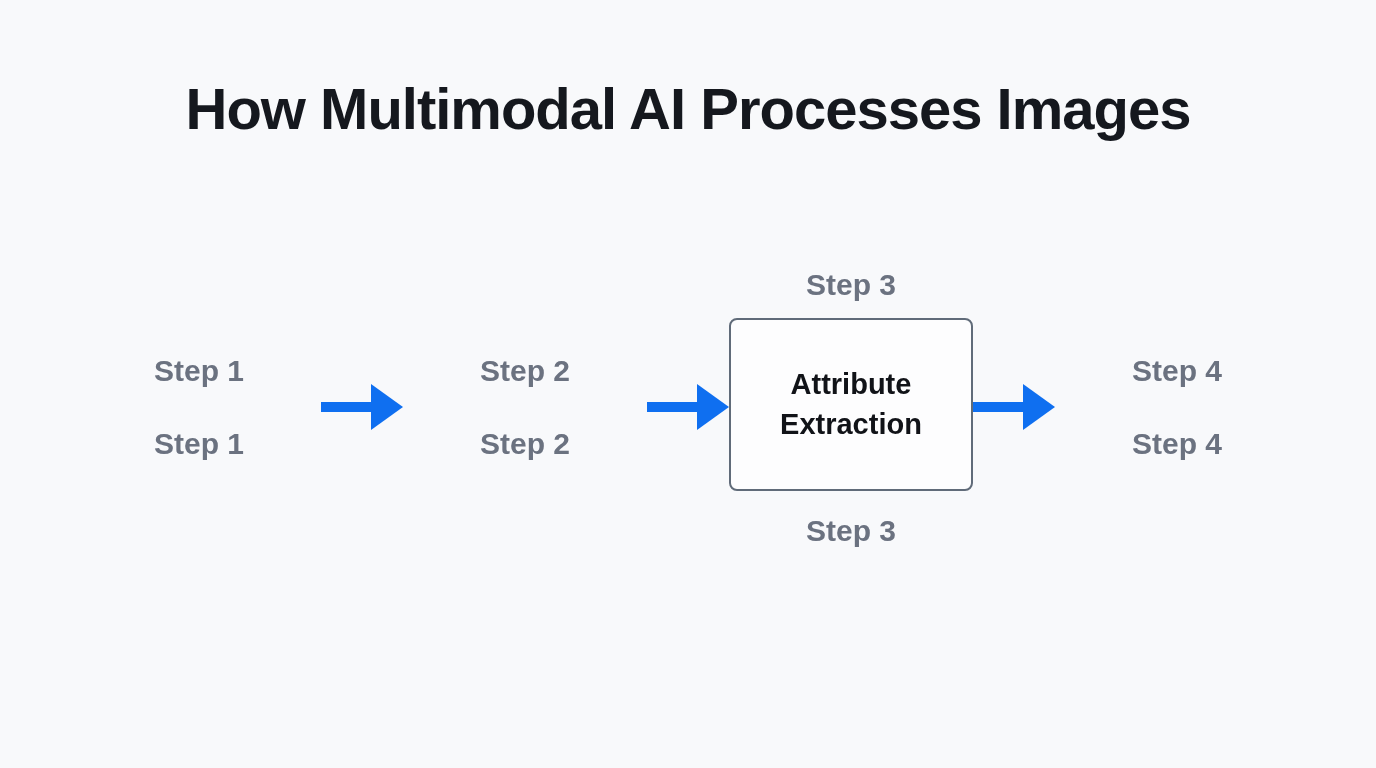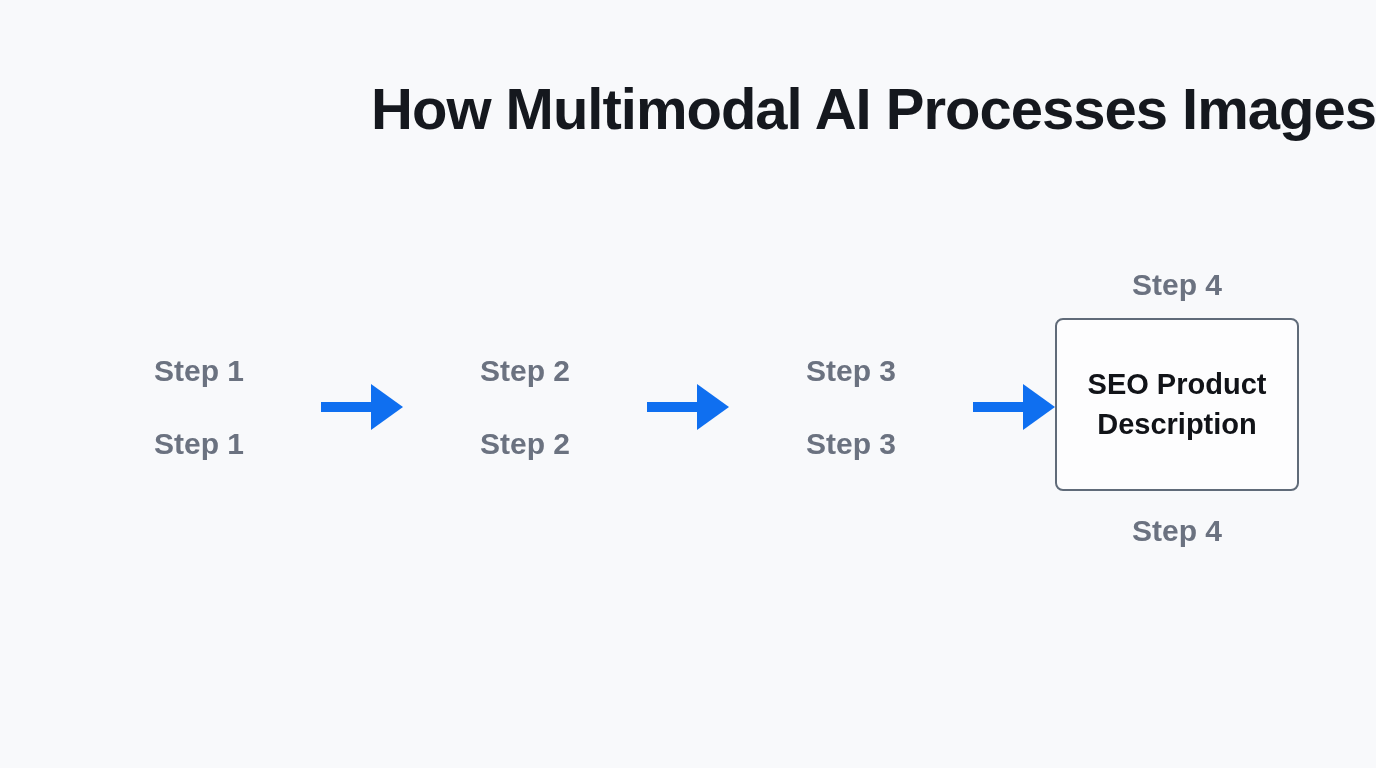--- a/index.html
+++ b/index.html
@@ -12,21 +12,21 @@
     font-family: "Liberation Sans", sans-serif;
   }
   .page {
     width: 1376px;
     height: 768px;
     position: relative;
   }
   .title {
     margin: 0;
     padding-top: 76px;
-    text-align: right;
+    text-align: center;
     font-size: 58px;
     line-height: 1.15;
     font-weight: 700;
     letter-spacing: -1px;
     color: var(--title-text, #15181e);
   }
   .flow-row {
     margin-top: 122px;
     display: flex;
     align-items: center;
@@ -111,30 +111,30 @@
       <div class="step-label bottom">Step 2</div>
     </div>
 
     <div class="arrow">
       <div class="shaft"></div>
       <div class="head"></div>
     </div>
 
     <div class="step-col">
       <div class="step-label top">Step 3</div>
+      <div class="flow-box">
+        <div class="box-text">Attribute Extraction</div>
+      </div>
       <div class="step-label bottom">Step 3</div>
     </div>
 
     <div class="arrow">
       <div class="shaft"></div>
       <div class="head"></div>
     </div>
 
     <div class="step-col">
       <div class="step-label top">Step 4</div>
-      <div class="flow-box">
-        <div class="box-text">SEO Product Description</div>
-      </div>
       <div class="step-label bottom">Step 4</div>
     </div>
 
   </div>
 </div>
 
 </body></html>

